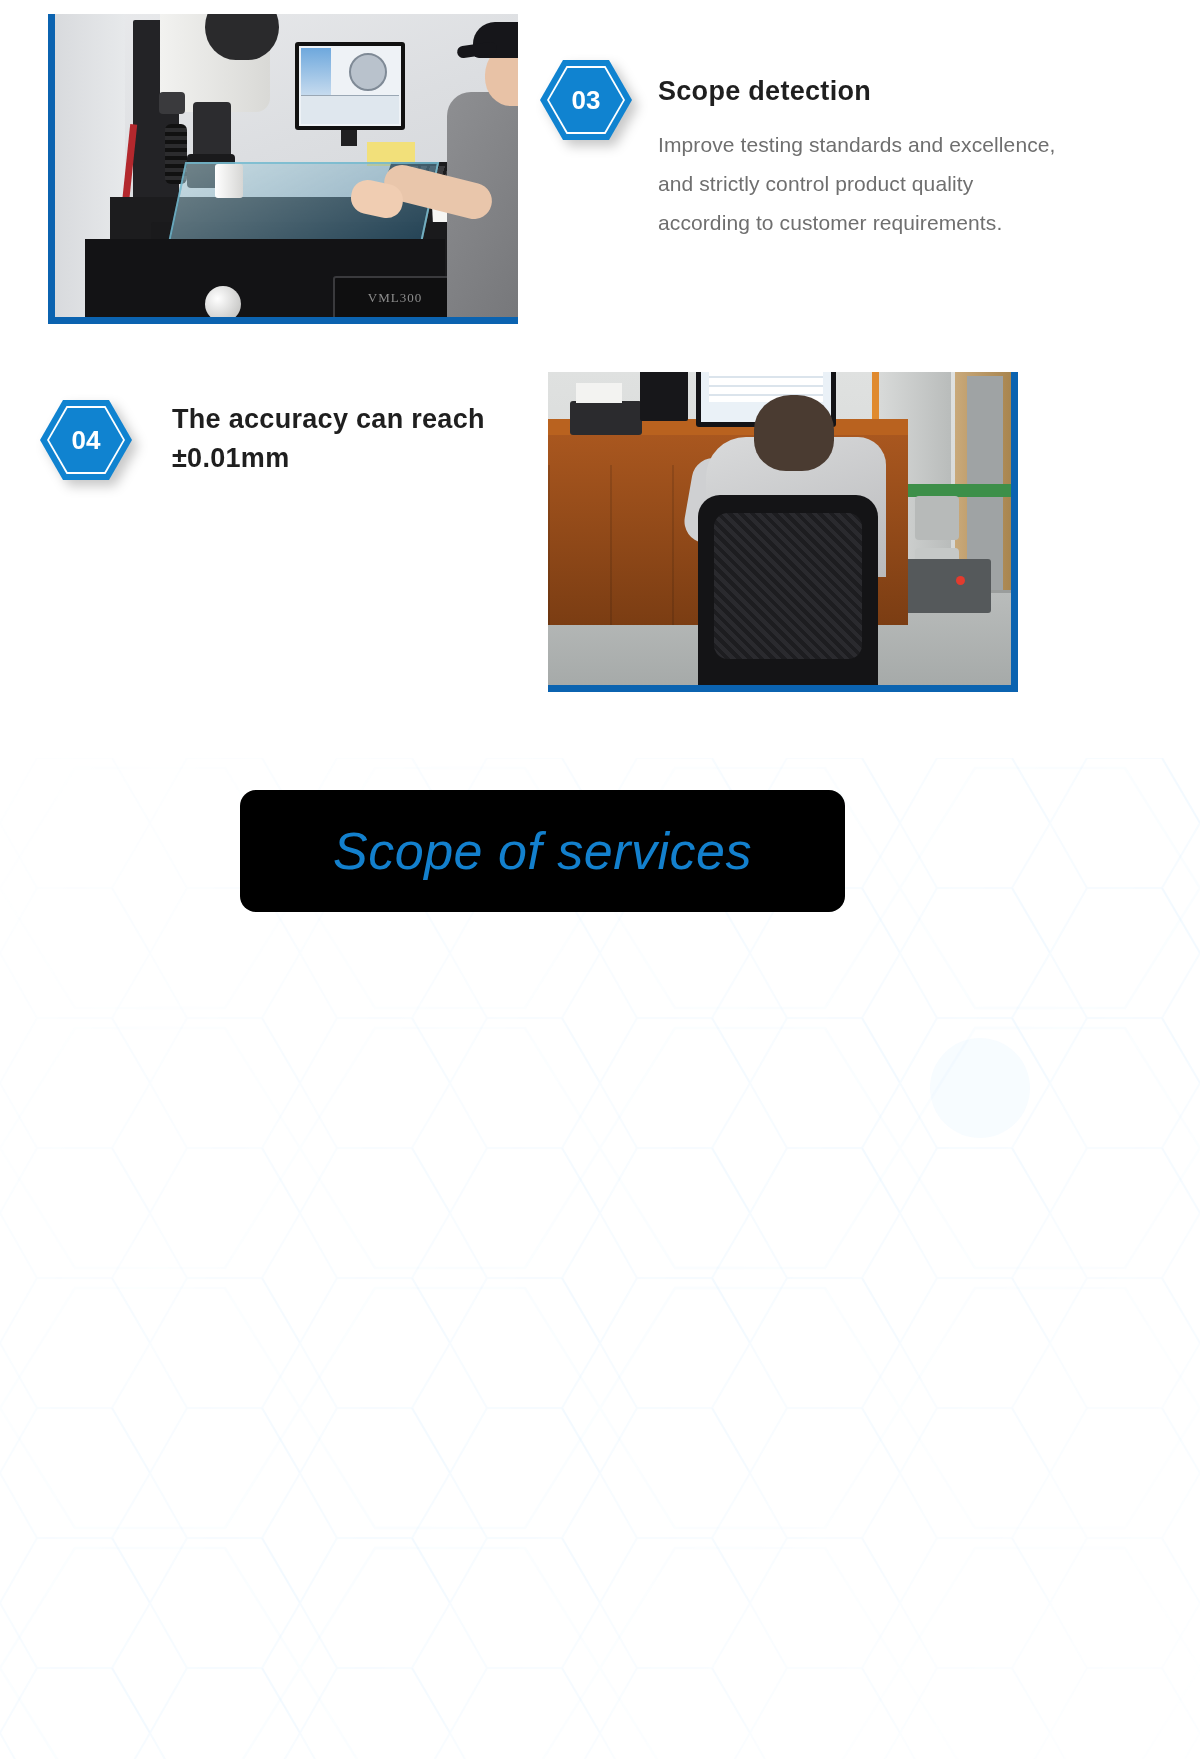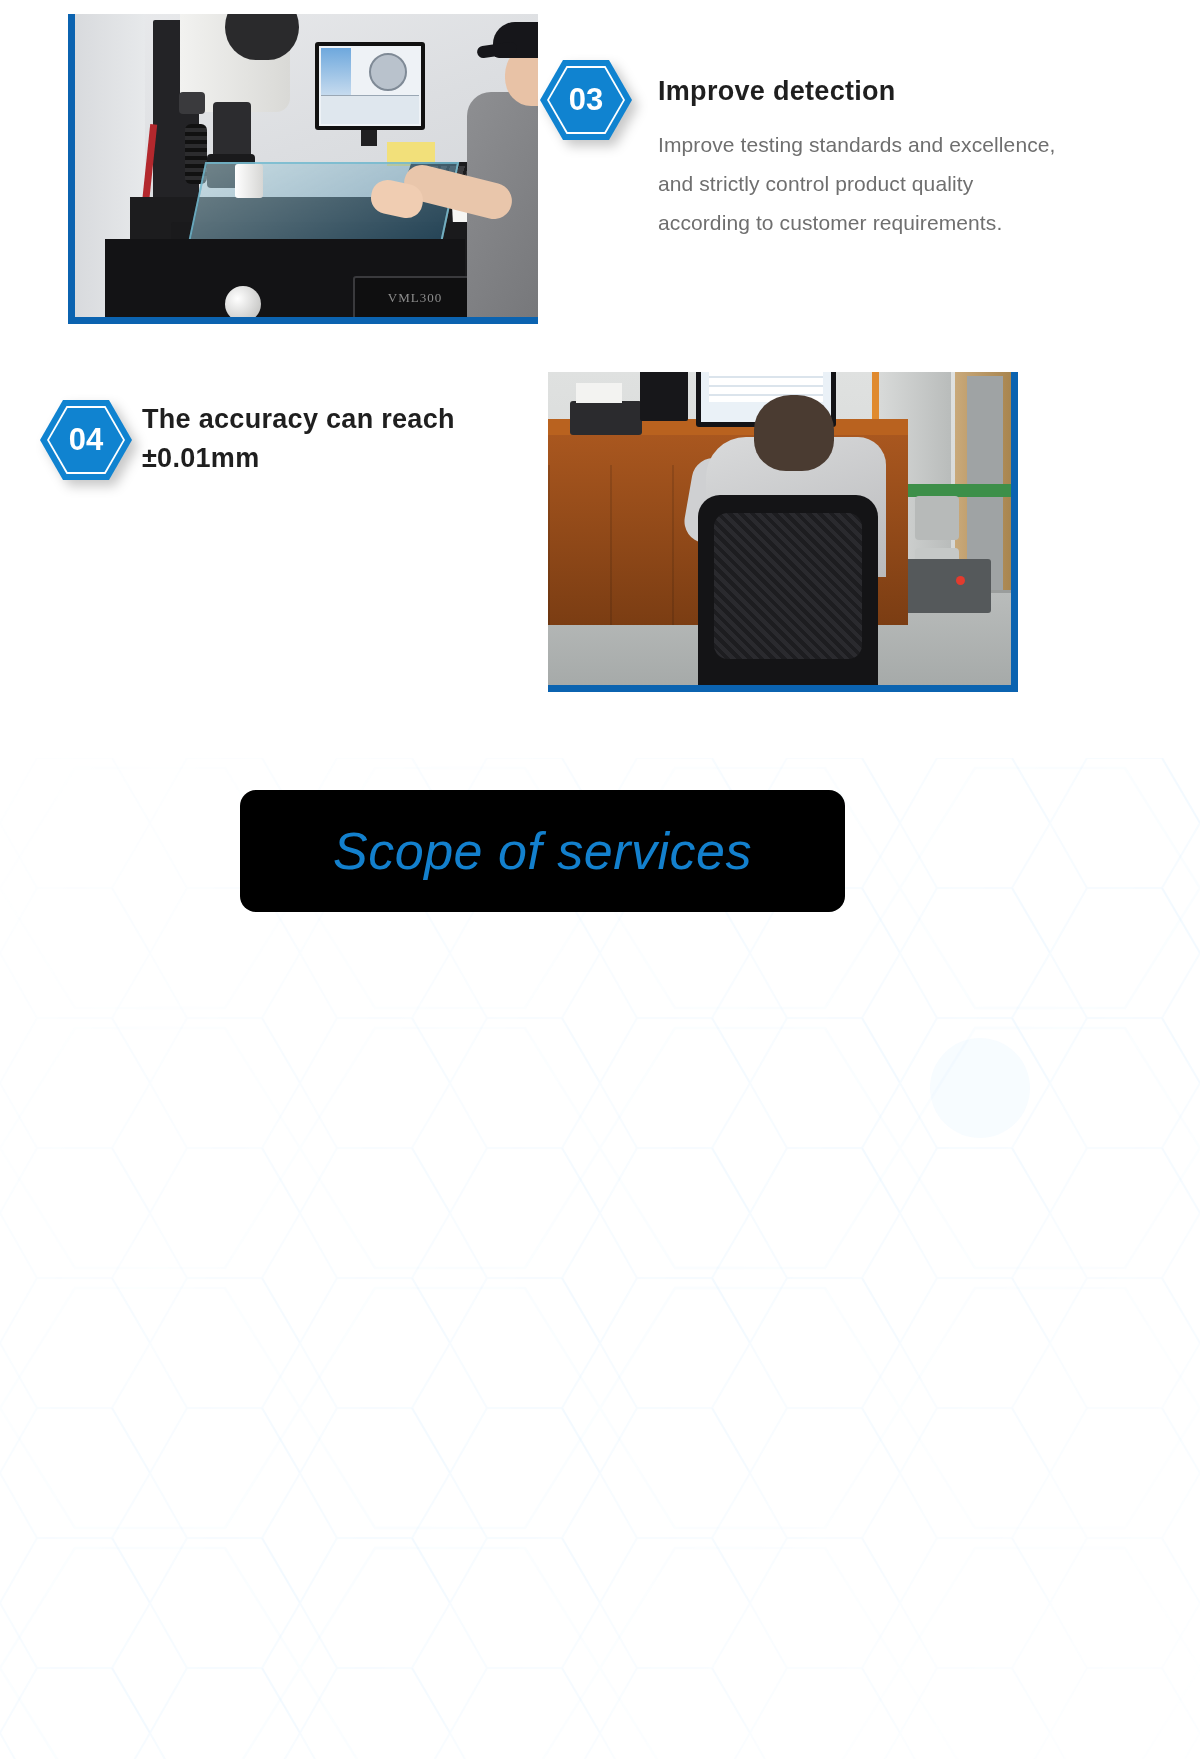--- a/index.html
+++ b/index.html
@@ -13,21 +13,21 @@
 
   
   .top-area{position:relative;width:1200px;height:758px;background:#fff;overflow:hidden;}
 
   
   .photo-frame{position:absolute;box-sizing:border-box;}
   .photo-frame .inner{position:absolute;inset:0;overflow:hidden;}
 
   
   #photo-detection{left:48px;top:14px;width:470px;height:310px;
-      border-left:7px solid #0b63b0;border-bottom:7px solid #0b63b0;margin-left:20px;}
+      border-left:7px solid #0b63b0;border-bottom:7px solid #0b63b0;}
   
   #photo-accuracy{left:548px;top:372px;width:470px;height:320px;
       border-right:7px solid #0b63b0;border-bottom:7px solid #0b63b0;}
 
   
   .p1{position:absolute;inset:0;background:linear-gradient(160deg,#e9eaec 0%,#dcdee1 45%,#cfd2d6 100%);}
   .p1 .wall-l{position:absolute;left:0;top:0;width:70px;height:100%;background:linear-gradient(90deg,#d8dadd,#e7e9eb);}
   .p1 .bench{position:absolute;left:55px;bottom:0;width:100%;height:120px;background:#1c1c1e;}
   .p1 .bench2{position:absolute;left:30px;bottom:0;width:360px;height:78px;background:#131315;}
   .p1 .column{position:absolute;left:78px;top:6px;width:46px;height:238px;background:#232326;border-radius:2px;}
@@ -94,33 +94,33 @@
 
   
   .hex-badge{position:relative;width:92px;height:80px;flex:0 0 auto;filter:drop-shadow(6px 6px 6px rgba(0,0,0,.22));}
   .hex-outer{position:absolute;inset:0;background:#1083d0;
      clip-path:polygon(25% 0%,75% 0%,100% 50%,75% 100%,25% 100%,0% 50%);}
   .hex-line{position:absolute;left:7px;top:6px;right:7px;bottom:6px;background:#fff;
      clip-path:polygon(25% 0%,75% 0%,100% 50%,75% 100%,25% 100%,0% 50%);}
   .hex-in{position:absolute;left:9px;top:8px;right:9px;bottom:8px;background:#1083d0;
      clip-path:polygon(25% 0%,75% 0%,100% 50%,75% 100%,25% 100%,0% 50%);}
   .hex-num{position:absolute;inset:0;display:flex;align-items:center;justify-content:center;
-     color:#fff;font-size:31px;font-weight:bold;letter-spacing:0px;z-index:3;}
+     color:#fff;font-size:26px;font-weight:bold;letter-spacing:0px;z-index:3;}
 
   
   .feat-title{font-size:27px;font-weight:bold;color:#1f1f1f;letter-spacing:.3px;line-height:1.45;}
   .feat-body{font-size:21px;color:#6f6f6f;line-height:1.86;letter-spacing:.1px;}
 
   #feat-03{position:absolute;left:540px;top:60px;width:600px;display:flex;align-items:flex-start;}
   #feat-03 .txt{margin-left:26px;padding-top:12px;}
   #feat-03 .feat-body{margin-top:14px;max-width:400px;}
 
   #feat-04{position:absolute;left:40px;top:400px;width:520px;}
   #feat-04 .row{display:flex;align-items:flex-start;}
-  #feat-04 .row .txt{margin-left:10px;}
+  #feat-04 .row .txt{margin-left:40px;}
   #feat-04 .feat-body{margin-top:24px;margin-left:62px;max-width:430px;}
 
   
   .blue-sec{position:absolute;left:0;top:758px;width:1200px;height:1001px;overflow:hidden;
      background:
        radial-gradient(circle at 72% 18%, rgba(60,160,225,.55) 0%, rgba(60,160,225,0) 48%),
        radial-gradient(circle at 18% 92%, rgba(10,60,120,.55) 0%, rgba(10,60,120,0) 55%),
        linear-gradient(125deg,#0c2d63 0%,#0d4c9a 28%,#0f6fc0 58%,#0c56a4 80%,#0a three 100%),
        linear-gradient(125deg,#0c2d63 0%,#0d4c9a 28%,#0f6fc0 58%,#0c56a4 100%);
   }
@@ -183,21 +183,21 @@
   </div>
 
   <div id="feat-03">
     <div class="hex-badge">
       <div class="hex-outer"></div>
       <div class="hex-line"></div>
       <div class="hex-in"></div>
       <div class="hex-num">03</div>
     </div>
     <div class="txt">
-      <div class="feat-title">Improve detection</div>
+      <div class="feat-title">Scope detection</div>
       <div class="feat-body">Improve testing standards and excellence, and strictly control product quality according to customer requirements.</div>
     </div>
   </div>
 
   <div id="feat-04">
     <div class="row">
       <div class="hex-badge">
         <div class="hex-outer"></div>
         <div class="hex-line"></div>
         <div class="hex-in"></div>

